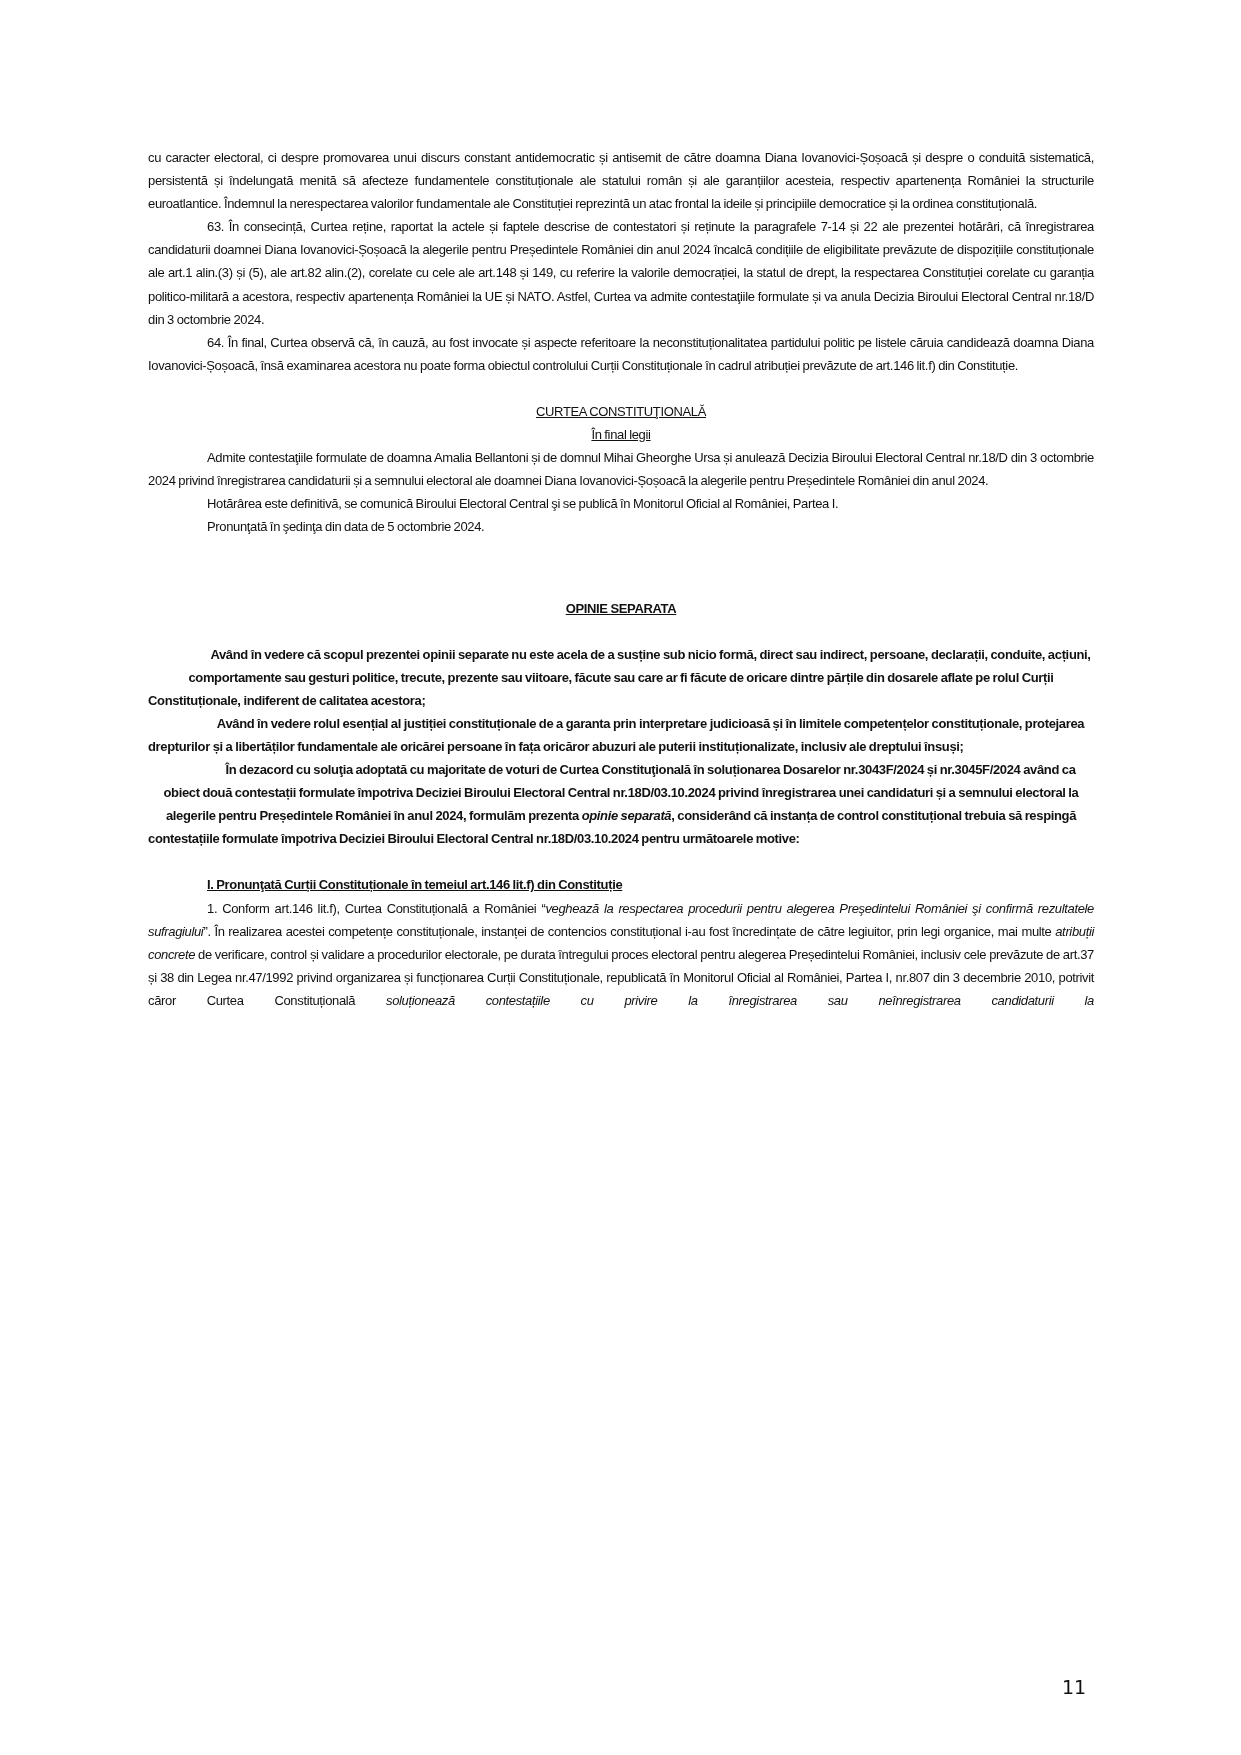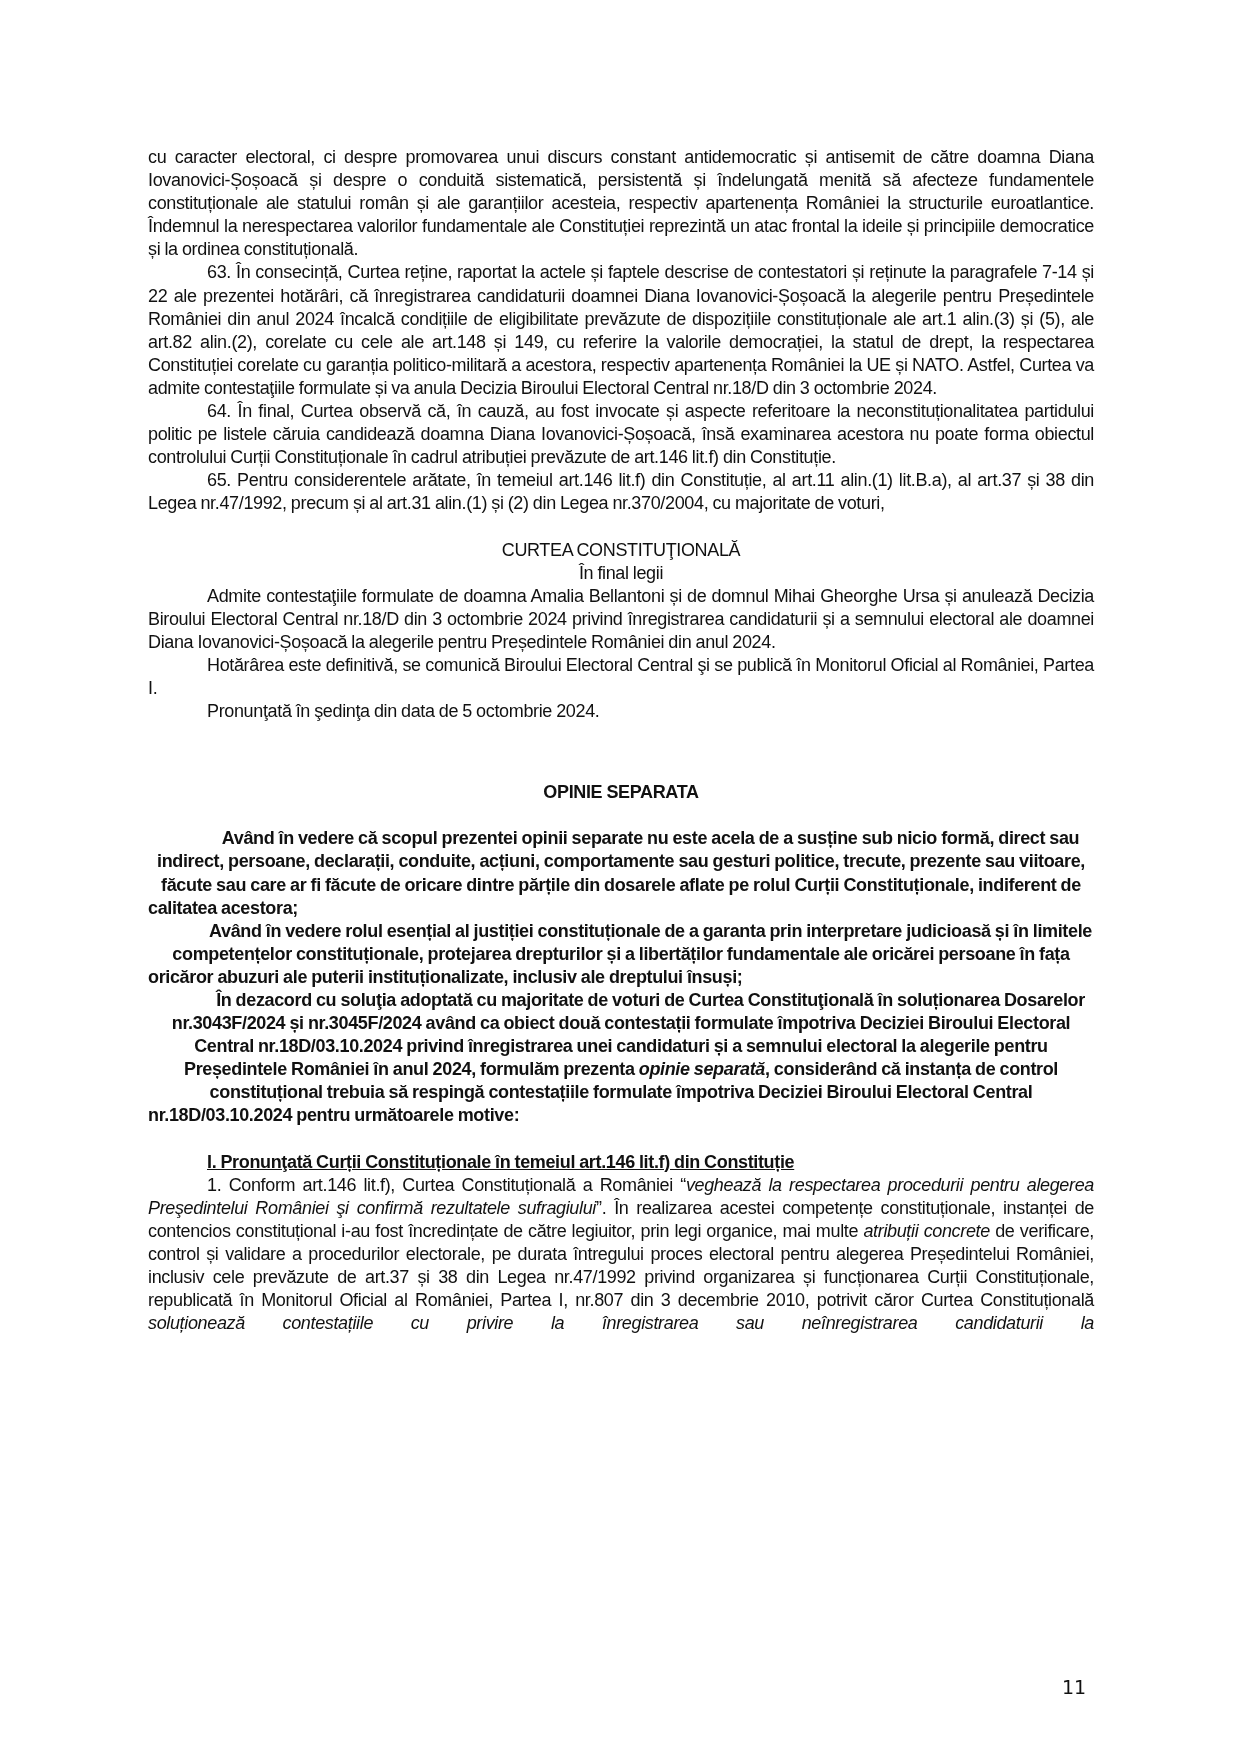--- a/index.html
+++ b/index.html
@@ -1,42 +1,41 @@
 <!DOCTYPE html>
 <html><head>
 <meta charset="utf-8">
 <style>
   html, body { margin:0; padding:0; background:#ffffff; }
   body { width:1241px; height:1755px; position:relative; overflow:hidden; }
   .page {
     position:absolute; left:148px; top:146px; width:946px;
-    font-family:"Liberation Sans", sans-serif; font-size:18px; line-height:23.1px;
+    font-family:"Liberation Sans", sans-serif; font-size:13px; line-height:23.1px;
     color:#111; letter-spacing:-0.35px; word-spacing:-0.5px;
   }
   .p { margin:0; text-align:justify; text-align-last:left; }
   .ind { text-indent:59px; }
-  .center { text-align:center; text-align-last:center; }
+  .center { text-align:center; text-align-last:center;text-decoration:underline; }
   .b { font-weight:bold;text-align:center; }
   .gap1 { height:23px; }
   .gap2 { height:46px; }
   .u { text-decoration:underline; }
   .pageno {
     position:absolute; left:1062px; top:1676px; font-family:"DejaVu Sans", sans-serif;
     font-size:19px; color:#111;text-align:right;
   }
   .last-line { text-align-last:justify; }
 </style>
 </head>
 <body>
 
 <div class="page">
   <p class="p">cu caracter electoral, ci despre promovarea unui discurs constant antidemocratic și antisemit de către doamna Diana Iovanovici-Șoșoacă și despre o conduită sistematică, persistentă și îndelungată menită să afecteze fundamentele constituționale ale statului român și ale garanțiilor acesteia, respectiv apartenența României la structurile euroatlantice. Îndemnul la nerespectarea valorilor fundamentale ale Constituției reprezintă un atac frontal la ideile și principiile democratice și la ordinea constituțională.</p>
   <p class="p ind">63. În consecință, Curtea reține, raportat la actele și faptele descrise de contestatori și reținute la paragrafele 7-14 și 22 ale prezentei hotărâri, că înregistrarea candidaturii doamnei Diana Iovanovici-Șoșoacă la alegerile pentru Președintele României din anul 2024 încalcă condițiile de eligibilitate prevăzute de dispozițiile constituționale ale art.1 alin.(3) și (5), ale art.82 alin.(2), corelate cu cele ale art.148 și 149, cu referire la valorile democrației, la statul de drept, la respectarea Constituției corelate cu garanția politico-militară a acestora, respectiv apartenența României la UE și NATO. Astfel, Curtea va admite contestaţiile formulate și va anula Decizia Biroului Electoral Central nr.18/D din 3 octombrie 2024.</p>
   <p class="p ind">64. În final, Curtea observă că, în cauză, au fost invocate și aspecte referitoare la neconstituționalitatea partidului politic pe listele căruia candidează doamna Diana Iovanovici-Șoșoacă, însă examinarea acestora nu poate forma obiectul controlului Curții Constituționale în cadrul atribuției prevăzute de art.146 lit.f) din Constituție.</p>
-  <p class="p ind">65. Pentru considerentele arătate, în temeiul art.146 lit.f) din Constituție, al art.11 alin.(1) lit.B.a), al art.37 și 38 din Legea nr.47/1992, precum și al art.31 alin.(1) și (2) din Legea nr.370/2004, cu majoritate de voturi,</p>
 
   <div class="gap1"></div>
   <p class="p center">CURTEA CONSTITUŢIONALĂ</p>
   <p class="p center">În final legii</p>
 
   <p class="p ind">Admite contestaţiile formulate de doamna Amalia Bellantoni și de domnul Mihai Gheorghe Ursa și anulează Decizia Biroului Electoral Central nr.18/D din 3 octombrie 2024 privind înregistrarea candidaturii și a semnului electoral ale doamnei Diana Iovanovici-Șoșoacă la alegerile pentru Președintele României din anul 2024.</p>
   <p class="p ind">Hotărârea este definitivă, se comunică Biroului Electoral Central şi se publică în Monitorul Oficial al României, Partea I.</p>
   <p class="p ind">Pronunţată în şedinţa din data de 5 octombrie 2024.</p>
 
   <div class="gap2"></div>

